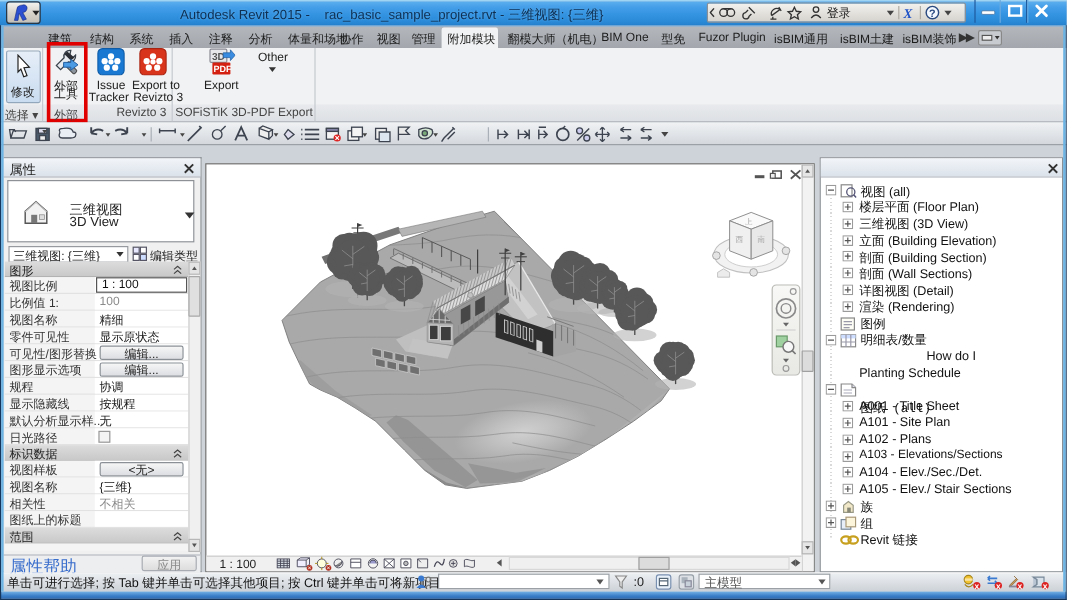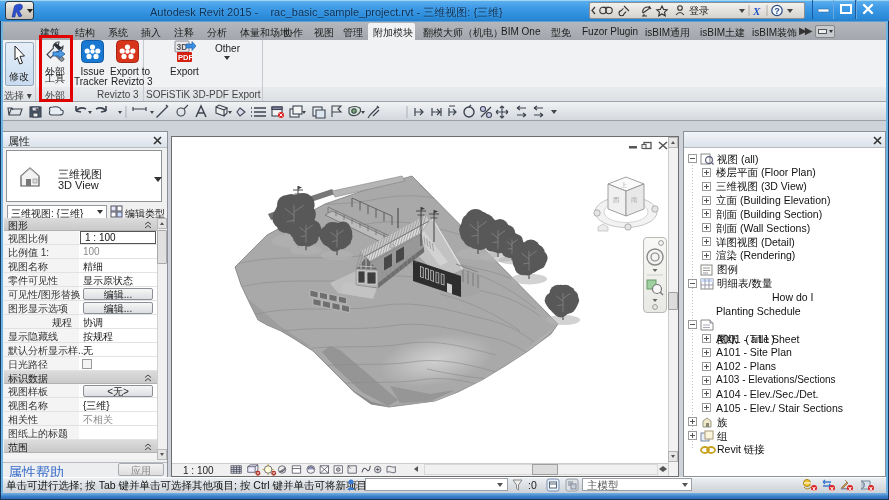--- a/index.html
+++ b/index.html
@@ -261,21 +261,21 @@
 <div class="txt" style="left:8px;top:288px;font-size:10px;color:#333;">可见性/图形替换</div>
 <div class="abs" style="left:83px;top:288px;width:70px;height:12px;border:1px solid #8a9096;border-radius:2px;background:linear-gradient(180deg,#f6f6f6,#dcdee2);"></div>
 <div class="txt" style="left:83px;top:288px;width:70px;text-align:center;font-size:10px;color:#222;">编辑...</div>
 <div class="abs" style="left:4px;top:301px;width:153px;height:14px;background:#f4f4f4;border-bottom:1px solid #e2e2e2;"></div>
 <div class="abs" style="left:79px;top:301px;width:78px;height:13px;background:#fff;"></div>
 <div class="txt" style="left:8px;top:302px;font-size:10px;color:#333;">图形显示选项</div>
 <div class="abs" style="left:83px;top:302px;width:70px;height:12px;border:1px solid #8a9096;border-radius:2px;background:linear-gradient(180deg,#f6f6f6,#dcdee2);"></div>
 <div class="txt" style="left:83px;top:302px;width:70px;text-align:center;font-size:10px;color:#222;">编辑...</div>
 <div class="abs" style="left:4px;top:315px;width:153px;height:14px;background:#f4f4f4;border-bottom:1px solid #e2e2e2;"></div>
 <div class="abs" style="left:79px;top:315px;width:78px;height:13px;background:#fff;"></div>
-<div class="txt" style="left:8px;top:316px;font-size:10px;color:#333;margin-left:44px;">规程</div>
+<div class="txt" style="left:8px;top:316px;font-size:10px;color:#333;">规程</div>
 <div class="txt" style="left:83px;top:316px;font-size:10px;color:#1a1a1a;">协调</div>
 <div class="abs" style="left:4px;top:329px;width:153px;height:14px;background:#f4f4f4;border-bottom:1px solid #e2e2e2;"></div>
 <div class="abs" style="left:79px;top:329px;width:78px;height:13px;background:#fff;"></div>
 <div class="txt" style="left:8px;top:330px;font-size:10px;color:#333;">显示隐藏线</div>
 <div class="txt" style="left:83px;top:330px;font-size:10px;color:#1a1a1a;">按规程</div>
 <div class="abs" style="left:4px;top:343px;width:153px;height:14px;background:#f4f4f4;border-bottom:1px solid #e2e2e2;"></div>
 <div class="abs" style="left:79px;top:343px;width:78px;height:13px;background:#fff;"></div>
 <div class="txt" style="left:8px;top:344px;font-size:10px;color:#333;">默认分析显示样...</div>
 <div class="txt" style="left:83px;top:344px;font-size:10px;color:#1a1a1a;">无</div>
 <div class="abs" style="left:4px;top:357px;width:153px;height:14px;background:#f4f4f4;border-bottom:1px solid #e2e2e2;"></div>

